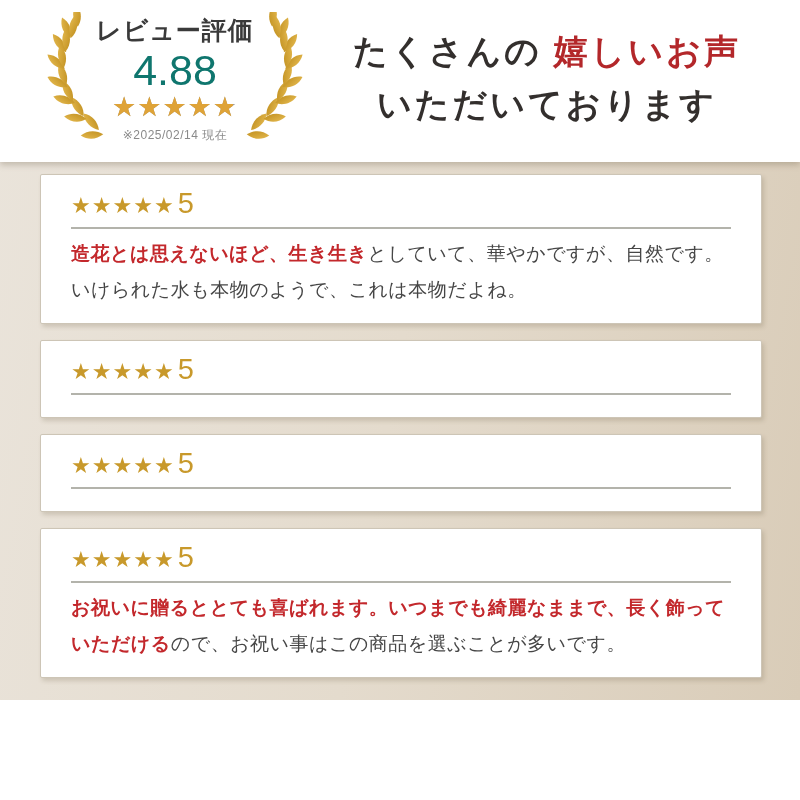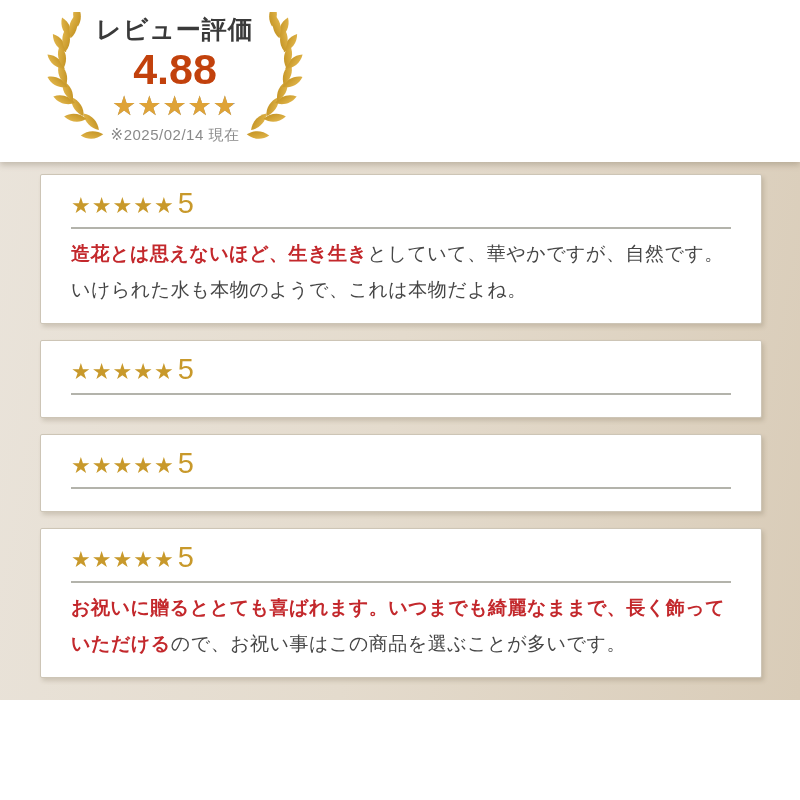--- a/index.html
+++ b/index.html
@@ -18,25 +18,25 @@
     background: #ffffff;
     display: flex; align-items: center;
     padding: 6px 26px 10px 30px;
     box-shadow: 0 3px 6px rgba(95, 80, 58, 0.28);
     position: relative; z-index: 2;
   }
   .badge { position: relative; width: 290px; flex: 0 0 290px; height: 150px;
     display: flex; align-items: center; justify-content: center; }
   .badge-inner { text-align: center; width: 190px; }
   .badge-label { font-size: 25px; font-weight: 700; color: #3a3a3a; letter-spacing: 1px; }
-  .badge-score { font-size: 43px; font-weight: 700; color: #c2410c; line-height: 1.05; margin-top: 1px; }
+  .badge-score { font-size: 43px; font-weight: 400; color: #0f766e; line-height: 1.05; margin-top: 1px; }
   .badge-stars { position: relative; display: inline-block; font-size: 27px; line-height: 1.1; letter-spacing: 1px; }
   .stars-base { color: #9c9c9c; }
   .stars-fill { position: absolute; left: 0; top: 0; overflow: hidden; white-space: nowrap; color: #dfa337; }
-  .badge-date { font-size: 15px; color: #8a8a8a; margin-top: 4px; letter-spacing: 0.5px; }
+  .badge-date { font-size: 12px; color: #8a8a8a; margin-top: 4px; letter-spacing: 0.5px; }
   .laurel { position: absolute; top: 8px; }
   .laurel-left  { left: 2px; }
   .laurel-right { right: 2px; transform: scaleX(-1); }
 
   .main-title {
     flex: 1; text-align: center;
     font-family: "Liberation Serif", "DejaVu Serif", serif;
     font-weight: 600; color: #332f2d;
     font-size: 34px; line-height: 1.55; letter-spacing: 3px;
   }
@@ -120,20 +120,24 @@
           <use href="#leaf" transform="translate(44 68) rotate(-12)"></use>
           <use href="#leaf" transform="translate(47 47) rotate(-38)"></use>
           <use href="#leaf" transform="translate(47 45) rotate(-2)"></use>
           <use href="#leaf" transform="translate(53 28) rotate(-24)"></use>
           <use href="#leaf" transform="translate(54 27) rotate(8)"></use>
           <use href="#leaf" transform="translate(63 12) rotate(-6)"></use>
         </g>
       </svg>
     </div>
 
+    <h1 class="main-title">
+      <span><span>たくさんの </span><span class="hl-title">嬉しいお声</span></span><br>
+      <span>いただいております</span>
+    </h1>
   </header>
 
   <main class="reviews">
   <article class="card">
     <div class="stars-row">
       <span class="card-stars">★★★★★</span>
           <span class="card-score">5</span>
     </div>
     <hr class="divider">
     <p class="review-text"><span class="hl">造花とは思えないほど、生き生き</span><span>としていて、華やかですが、自然です。</span><br><span>いけられた水も本物のようで、これは本物だよね。</span></p>

